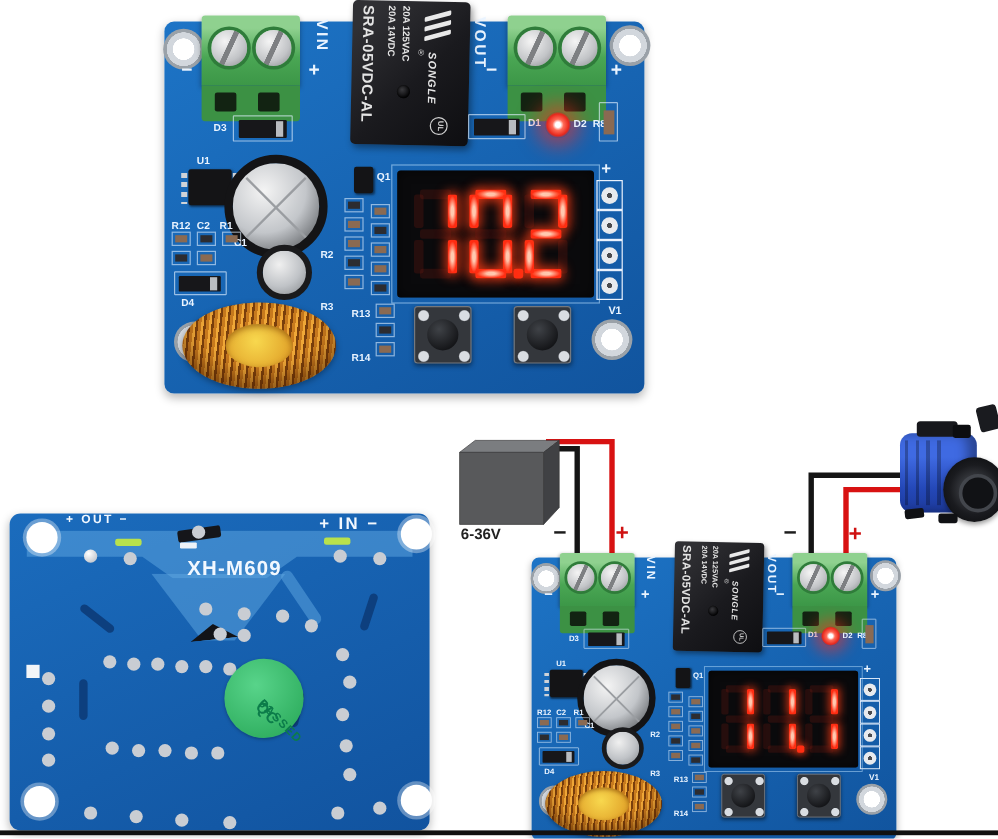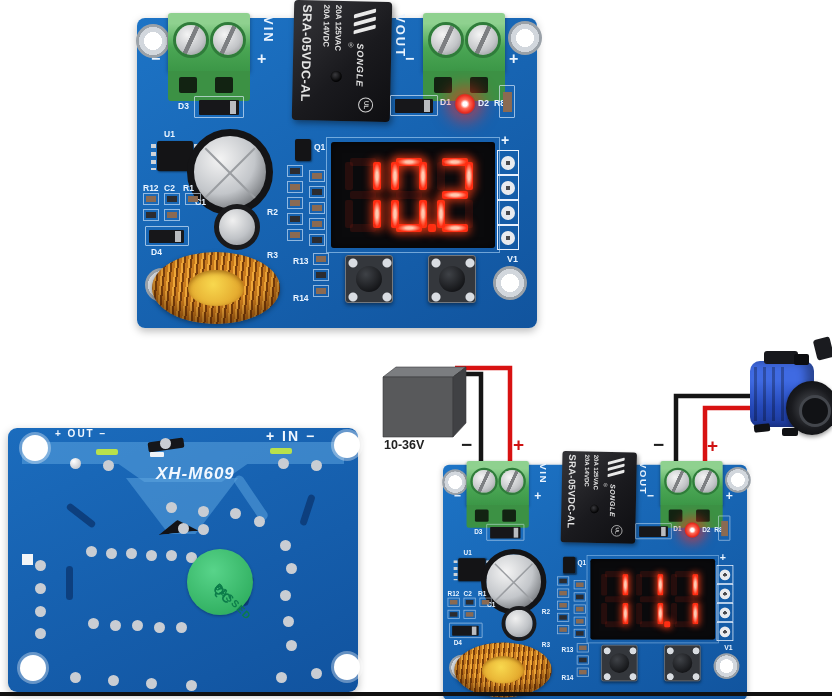--- a/index.html
+++ b/index.html
@@ -159,21 +159,21 @@
     <polyline points="75,8 130,8 130,140" fill="none" stroke="#d81212" stroke-width="4.5"></polyline>
     <polyline points="376,36 296,36 296,140" fill="none" stroke="#151515" stroke-width="4.5"></polyline>
     <polyline points="376,48 325,48 325,140" fill="none" stroke="#d81212" stroke-width="4.5"></polyline>
   </svg>
 
   <svg class="abs" style="left:380px;top:360px;" width="100" height="85">
     <polygon points="3,17 16,7 86,7 73,17" fill="#7b7d80" stroke="#3a3a3c" stroke-width="0.6"></polygon>
     <polygon points="3,17 73,17 73,77 3,77" fill="#58595b" stroke="#3a3a3c" stroke-width="0.6"></polygon>
     <polygon points="73,17 86,7 86,63 73,77" fill="#404144" stroke="#3a3a3c" stroke-width="0.6"></polygon>
   </svg>
-  <div class="bat-label">10-36V</div>
+  <div class="bat-label">6-36V</div>
 
   <div class="pump-nozzle"></div>
   <div class="pump-body">
       <div class="ridges"></div>
     </div>
   <div class="pump-cap"></div>
   <div class="pump-knob"></div>
   <div class="pump-face">
       <i></i>
     </div>
@@ -202,21 +202,21 @@
 
     <div class="b-hole" style="left:14px;top:7px;"></div>
     <div class="b-hole" style="left:326px;top:4px;"></div>
     <div class="b-hole" style="left:12px;top:227px;"></div>
     <div class="b-hole" style="left:326px;top:226px;"></div>
 
     <div class="b-pads"></div>
 
     <div class="b-silk" style="left:47px;top:0;font-size:10px;letter-spacing:2px;">+ OUT −</div>
     <div class="b-silk" style="left:258px;top:0;font-size:14px;letter-spacing:2px;">+ IN −</div>
-    <div class="b-silk" style="left:148px;top:36px;font-size:17px;letter-spacing:1px;font-style:italic;">XH-M609</div>
+    <div class="b-silk" style="left:148px;top:36px;font-size:17px;letter-spacing:1px;">XH-M609</div>
 
     <div class="b-sticker">
       <div class="txt">
         <div class="l1">QC</div>
         <div class="l2">PASSED</div>
         <div class="l3">01</div>
       </div>
     </div>
   </div>
 

